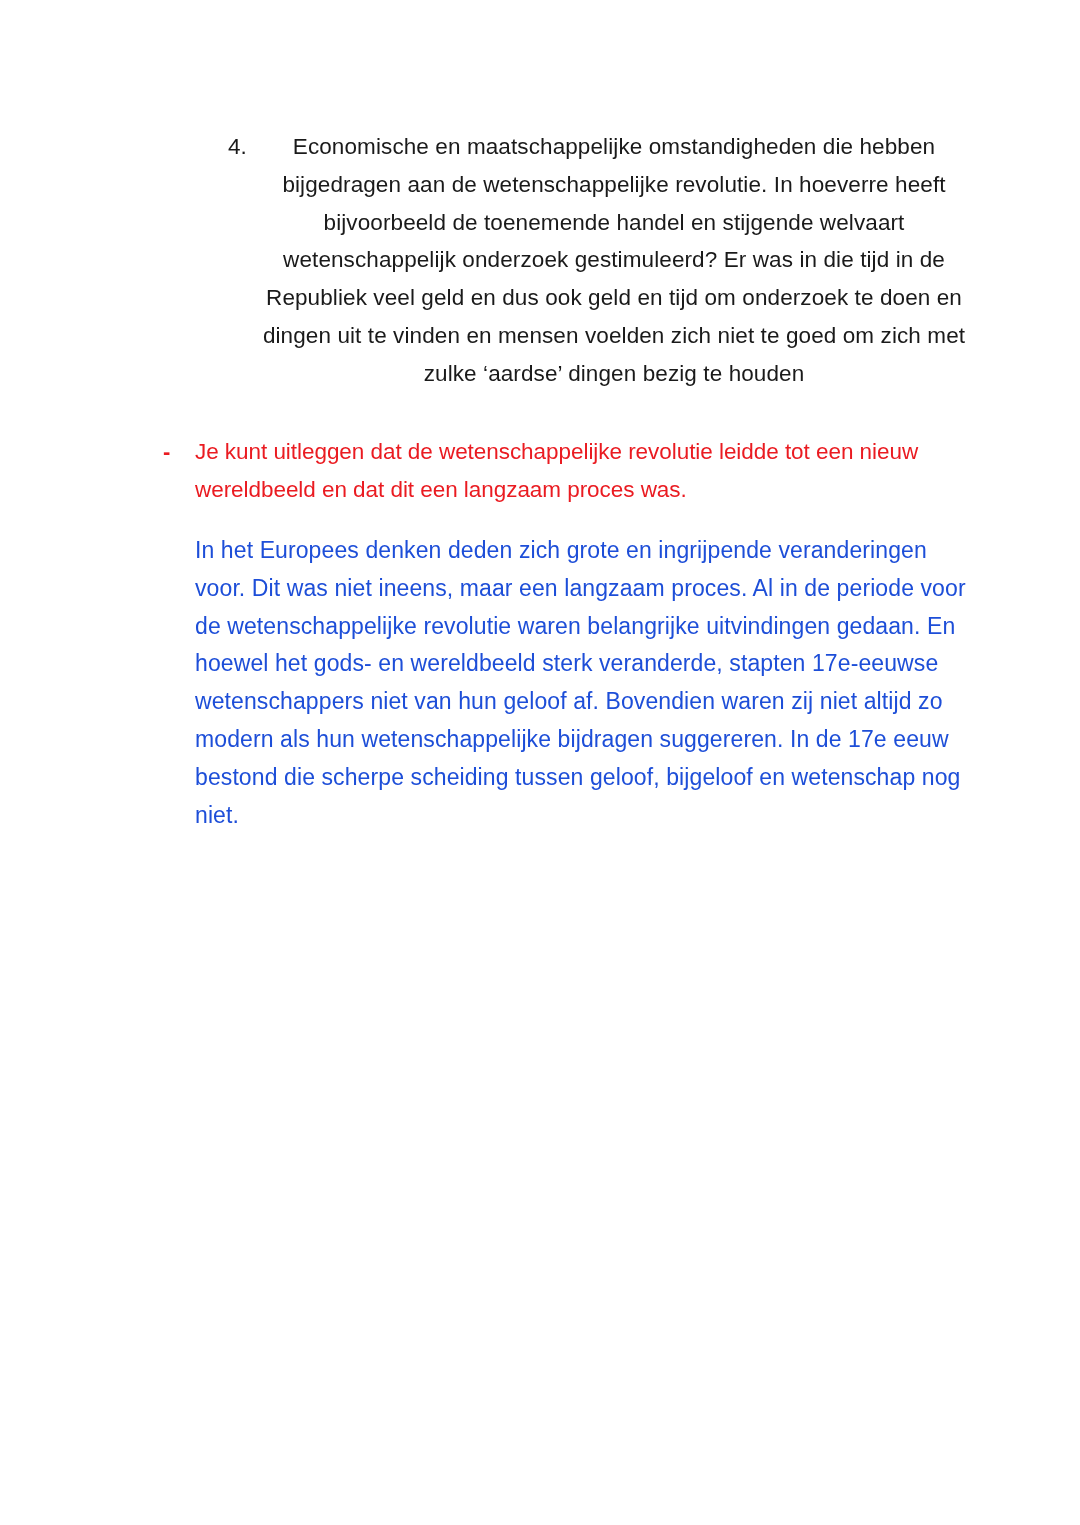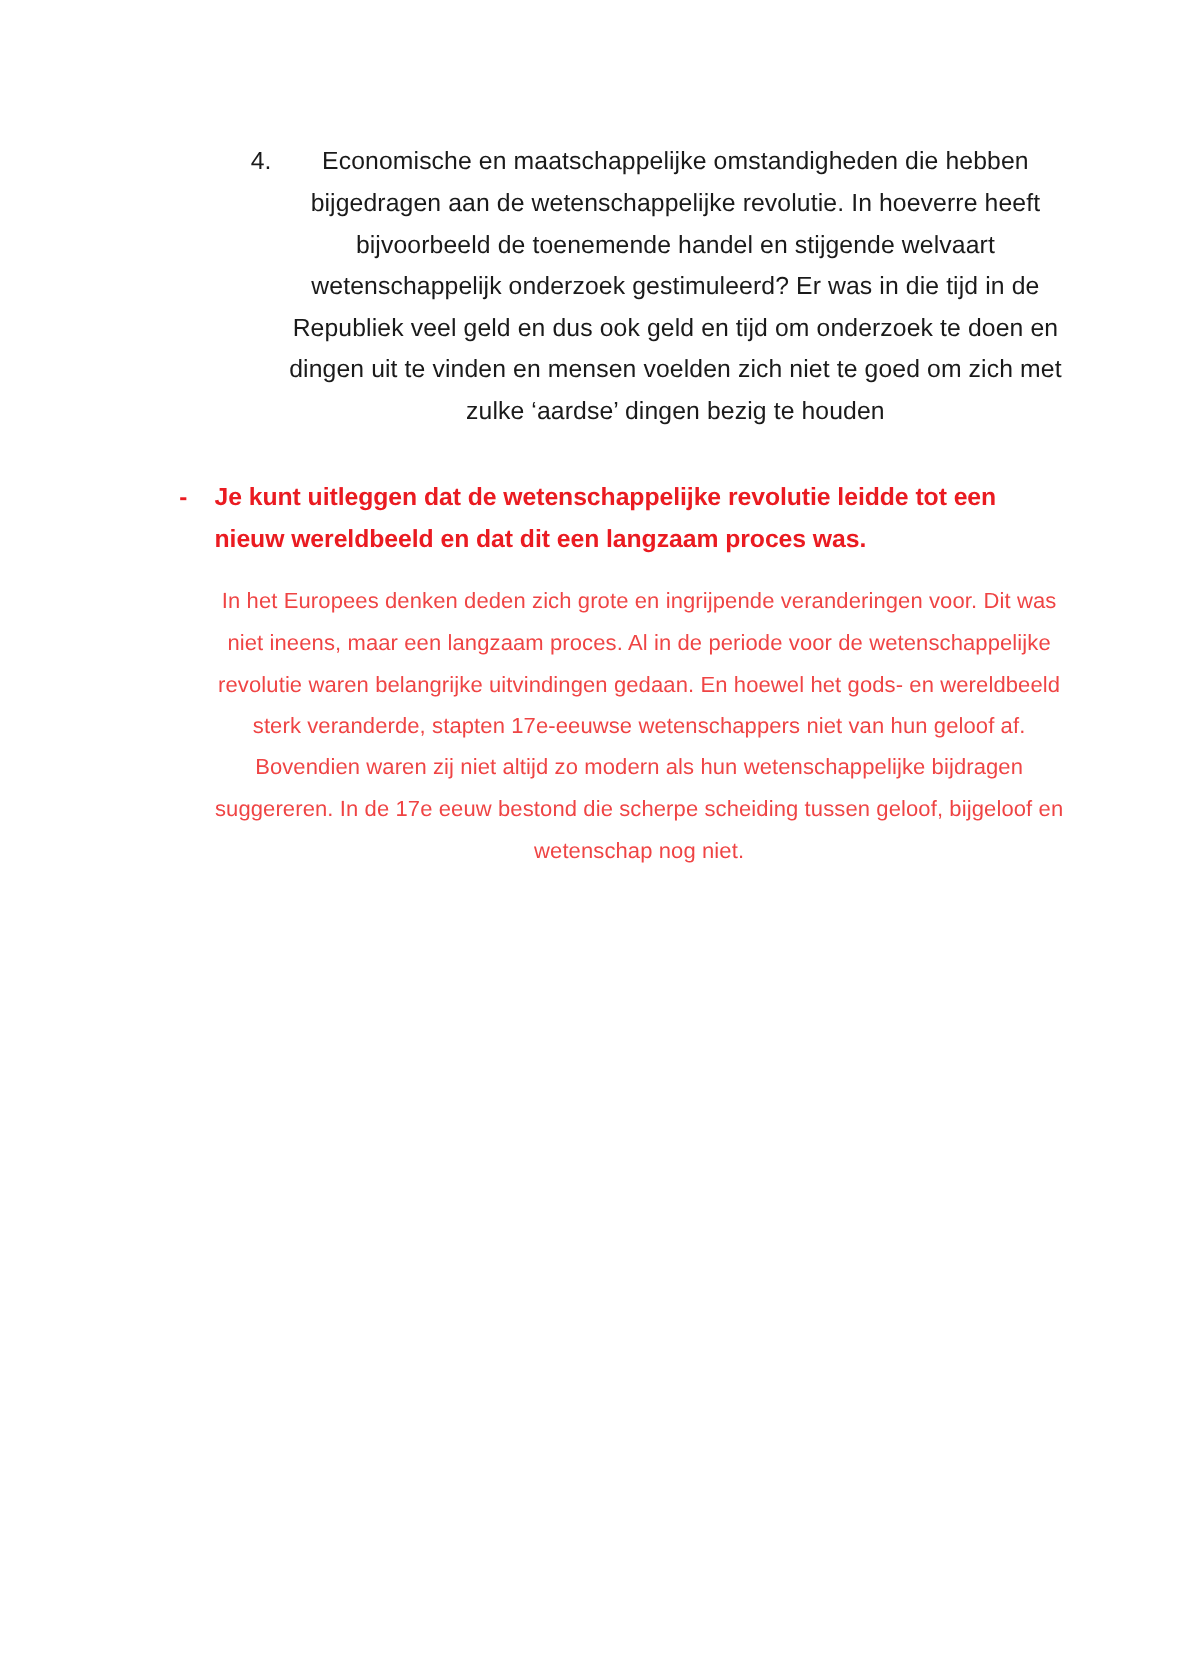--- a/index.html
+++ b/index.html
@@ -65,36 +65,35 @@
     width: 32px;
     font-size: 22px;
     line-height: 38px;
     font-weight: 700;
     color: #ea1b21;
   }
   .dash-item .dash-text {
     flex: 1 1 auto;
     font-size: 22.5px;
     line-height: 38px;
-    font-weight: 700;
+    font-weight: 400;
     color: #ea1b21;
     letter-spacing: -0.05px;
   }
 
   
   .body-paragraph {
     position: absolute;
     left: 195px;
     top: 509px;
     width: 772px;
-    font-size: 20px;
+    font-size: 23px;
     line-height: 37.8px;
-    color: #ef4444;
+    color: #1d4ed8;
     letter-spacing: 0.1px;
-    text-align: center;
   }
 </style>
 </head>
 <body>
 
 <div class="page">
   <div class="doc-body">
 
     <div class="numbered-item">
       <span class="marker">4.</span>

